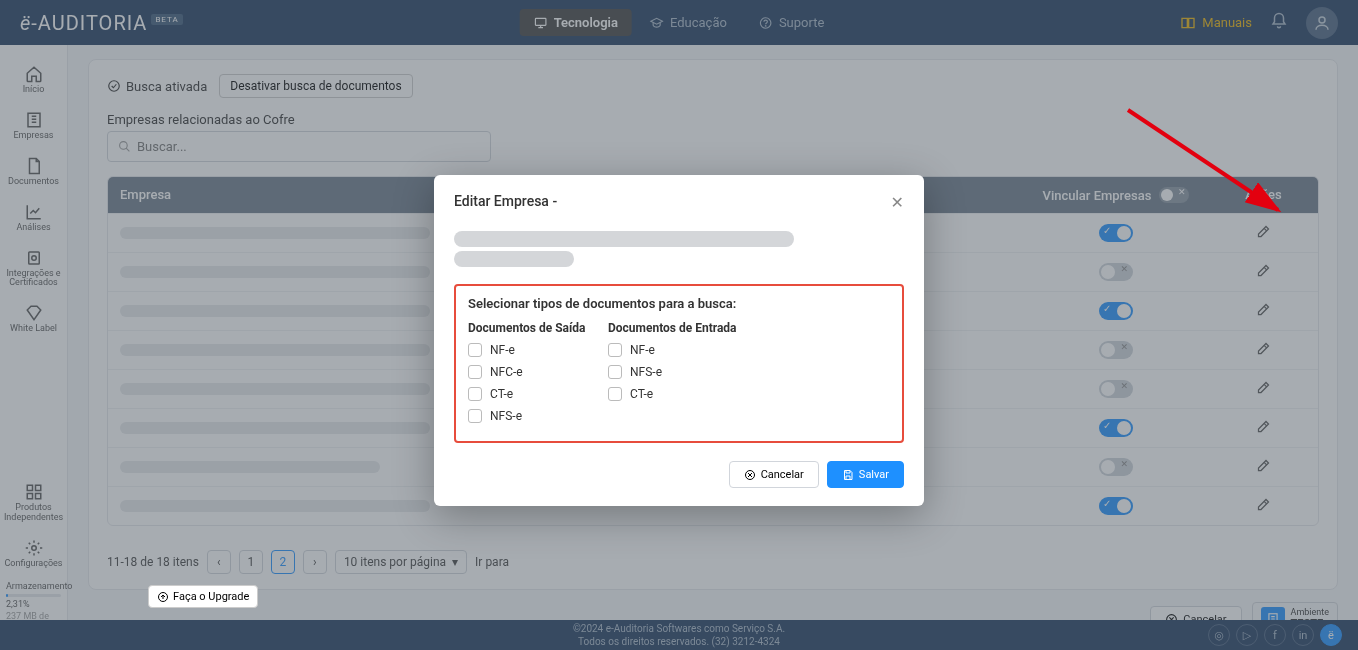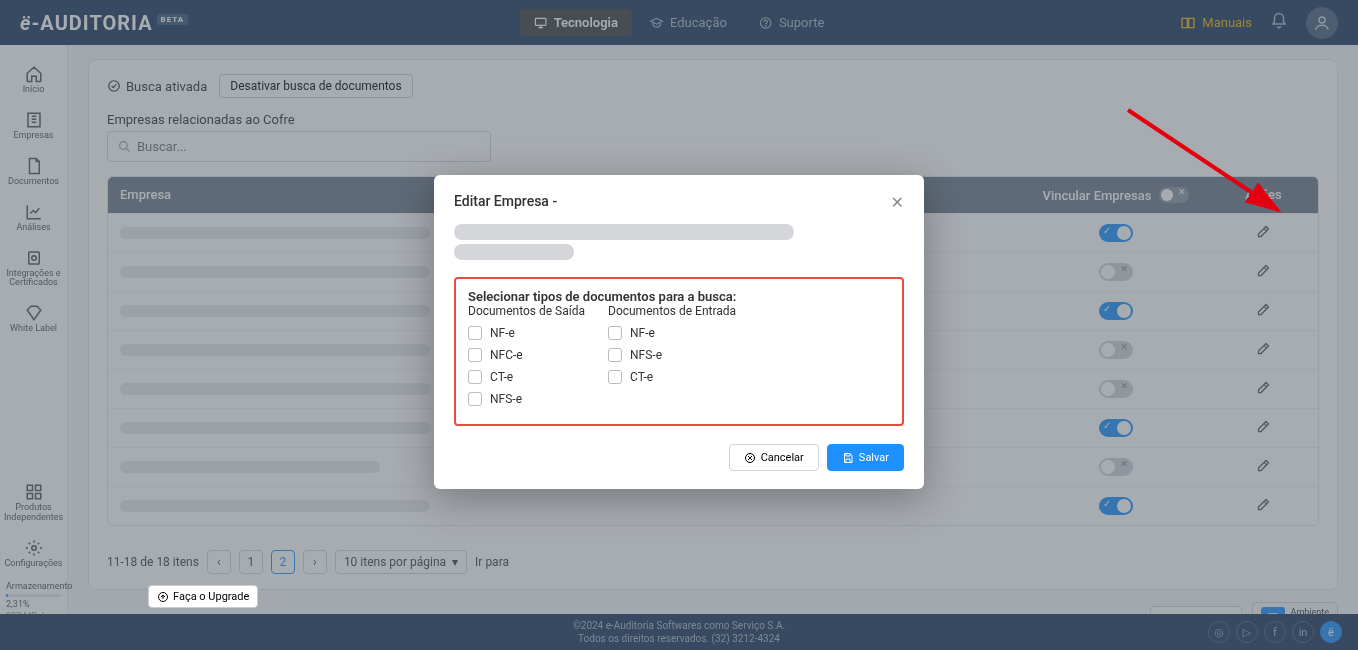--- a/index.html
+++ b/index.html
@@ -1,20 +1,20 @@
 <!DOCTYPE html>
 <html><head>
 <meta charset="utf-8">
 <style>
 *{box-sizing:border-box;margin:0;padding:0;font-family:-apple-system,BlinkMacSystemFont,"Segoe UI",Roboto,sans-serif}
 body{background:#f5f6f8;color:#333;font-size:13px;overflow:hidden}
 .app{width:1358px;height:650px;position:relative}
 
 .topbar{height:45px;background:#1e3a5f;display:flex;align-items:center;padding:0 20px}
-.logo{color:#fff;font-size:20px;font-weight:700;letter-spacing:1px}
+.logo{color:#fff;font-size:20px;font-weight:400;letter-spacing:1px}
 .logo .e{font-style:italic}
 .logo .beta{background:#3d5a7a;font-size:8px;padding:1px 4px;border-radius:2px;margin-left:4px;vertical-align:super}
 .topnav{display:flex;gap:4px;margin-left:auto;margin-right:auto;position:absolute;left:50%;transform:translateX(-50%)}
 .topnav-item{display:flex;align-items:center;gap:6px;padding:6px 14px;color:#a8b8c8;border-radius:4px;cursor:pointer;font-size:13px}
 .topnav-item.active{background:#404040;color:#fff;font-weight:600}
 .top-right{margin-left:auto;display:flex;align-items:center;gap:18px}
 .top-right-item{color:#eab308;display:flex;align-items:center;gap:6px;font-size:13px}
 .bell,.avatar{color:#a8b8c8}
 .avatar{width:32px;height:32px;background:#4a6280;border-radius:50%;display:flex;align-items:center;justify-content:center}
 
@@ -67,37 +67,37 @@
 .pag-btn{border:1px solid #d1d5db;border-radius:4px;width:24px;height:24px;display:flex;align-items:center;justify-content:center;cursor:pointer;background:#fff}
 .pag-btn.active{border-color:#1e90ff;color:#1e90ff}
 .pag-select{border:1px solid #d1d5db;border-radius:4px;padding:4px 8px;font-size:12px;display:flex;align-items:center;gap:6px}
 
 .footer-row{display:flex;align-items:center;justify-content:flex-end;gap:10px;margin-top:12px}
 .btn{border:1px solid #d1d5db;border-radius:4px;padding:6px 14px;font-size:11px;background:#fff;cursor:pointer;display:flex;align-items:center;gap:5px}
 .btn-primary{background:#1e90ff;color:#fff;border-color:#1e90ff}
 .ambiente{border:1px solid #d1d5db;border-radius:4px;padding:4px 8px;font-size:9px;text-align:left;line-height:1.1;display:flex;align-items:center;gap:6px}
 .ambiente .block{background:#1e90ff;width:24px;height:24px;border-radius:3px;display:flex;align-items:center;justify-content:center;color:#fff}
 
-.bottom-bar{position:absolute;left:0;right:0;bottom:0;height:36px;background:#1e3a5f;display:flex;align-items:center;padding:0 16px;color:#a8b8c8;font-size:10px}
+.bottom-bar{position:absolute;left:0;right:0;bottom:0;height:30px;background:#1e3a5f;display:flex;align-items:center;padding:0 16px;color:#a8b8c8;font-size:10px}
 .bottom-center{position:absolute;left:50%;transform:translateX(-50%);text-align:center;line-height:1.3}
 .bottom-right{margin-left:auto;display:flex;gap:6px}
 .social{width:22px;height:22px;border:1px solid #4a6280;border-radius:50%;display:flex;align-items:center;justify-content:center;font-size:11px}
 
 .overlay{position:absolute;inset:0;background:rgba(80,90,100,0.5);display:flex;align-items:flex-start;justify-content:center;padding-top:175px}
 .modal{width:490px;background:#fff;border-radius:6px;box-shadow:0 10px 40px rgba(0,0,0,0.3);padding:18px 20px}
 .modal-header{display:flex;align-items:flex-start;margin-bottom:14px}
-.modal-title-row{display:flex;align-items:center;gap:15px;flex-wrap:wrap}
+.modal-title-row{display:flex;align-items:center;gap:22px;flex-wrap:wrap}
 .modal-title{font-size:14px;font-weight:500}
 .blur-pill{background:#d4d6d9;border-radius:10px;height:16px}
 .close-x{margin-left:auto;cursor:pointer;color:#888;font-size:16px}
 .select-box{border:2px solid #e74c3c;border-radius:4px;padding:10px 12px}
-.select-title{font-weight:600;font-size:13px;}
+.select-title{font-weight:600;font-size:13px;margin-bottom:10px}
 .cols{display:flex;gap:20px}
 .col-group{min-width:120px}
-.col-head{font-size:12px;font-weight:400;margin-bottom:8px}
+.col-head{font-size:12px;font-weight:700;margin-bottom:8px}
 .check-row{display:flex;align-items:center;gap:8px;font-size:12px;margin-bottom:8px}
 .checkbox{width:14px;height:14px;border:1px solid #bbb;border-radius:3px}
 .modal-footer{display:flex;justify-content:flex-end;gap:8px;margin-top:18px}
 
 .arrow-annot{position:absolute;top:100px;right:60px;pointer-events:none}
 .arrow-annot svg{width:180px;height:130px}
 </style>
 </head>
 <body>
 

